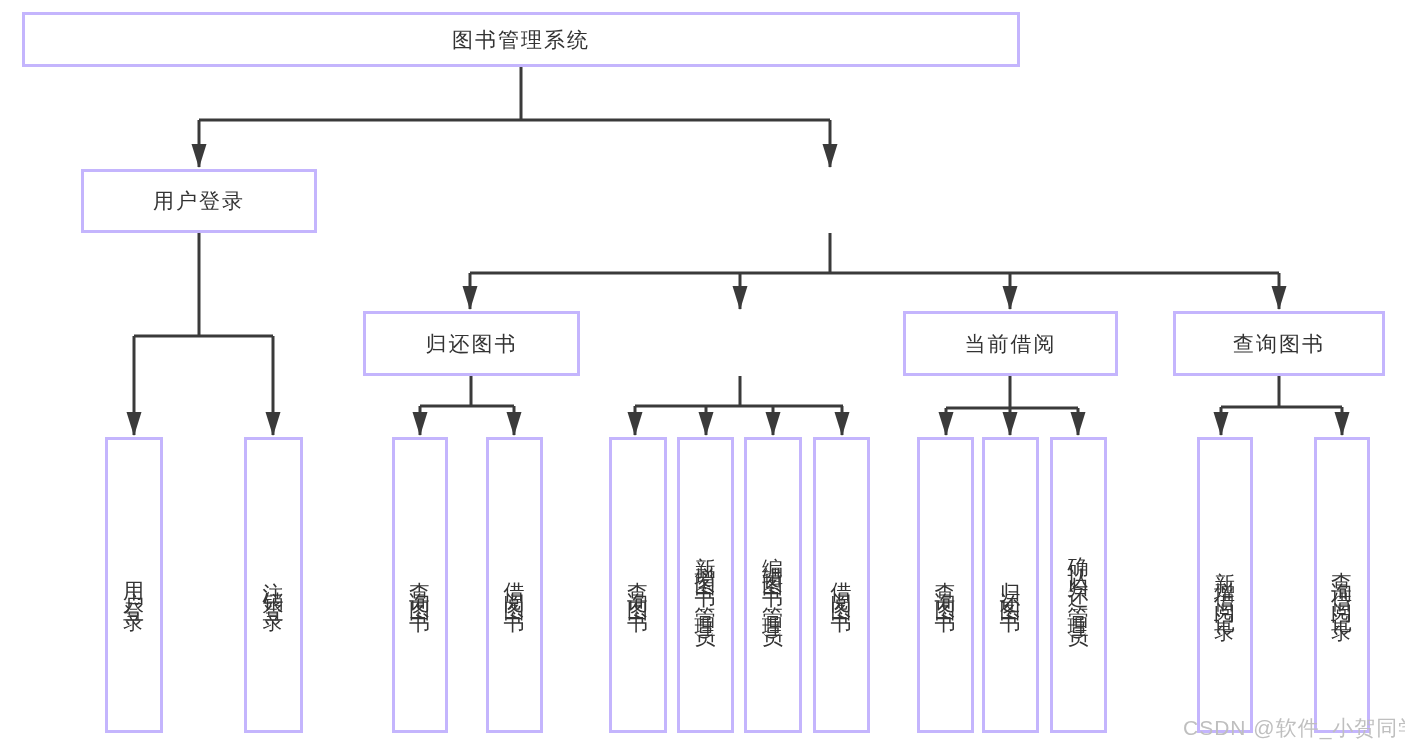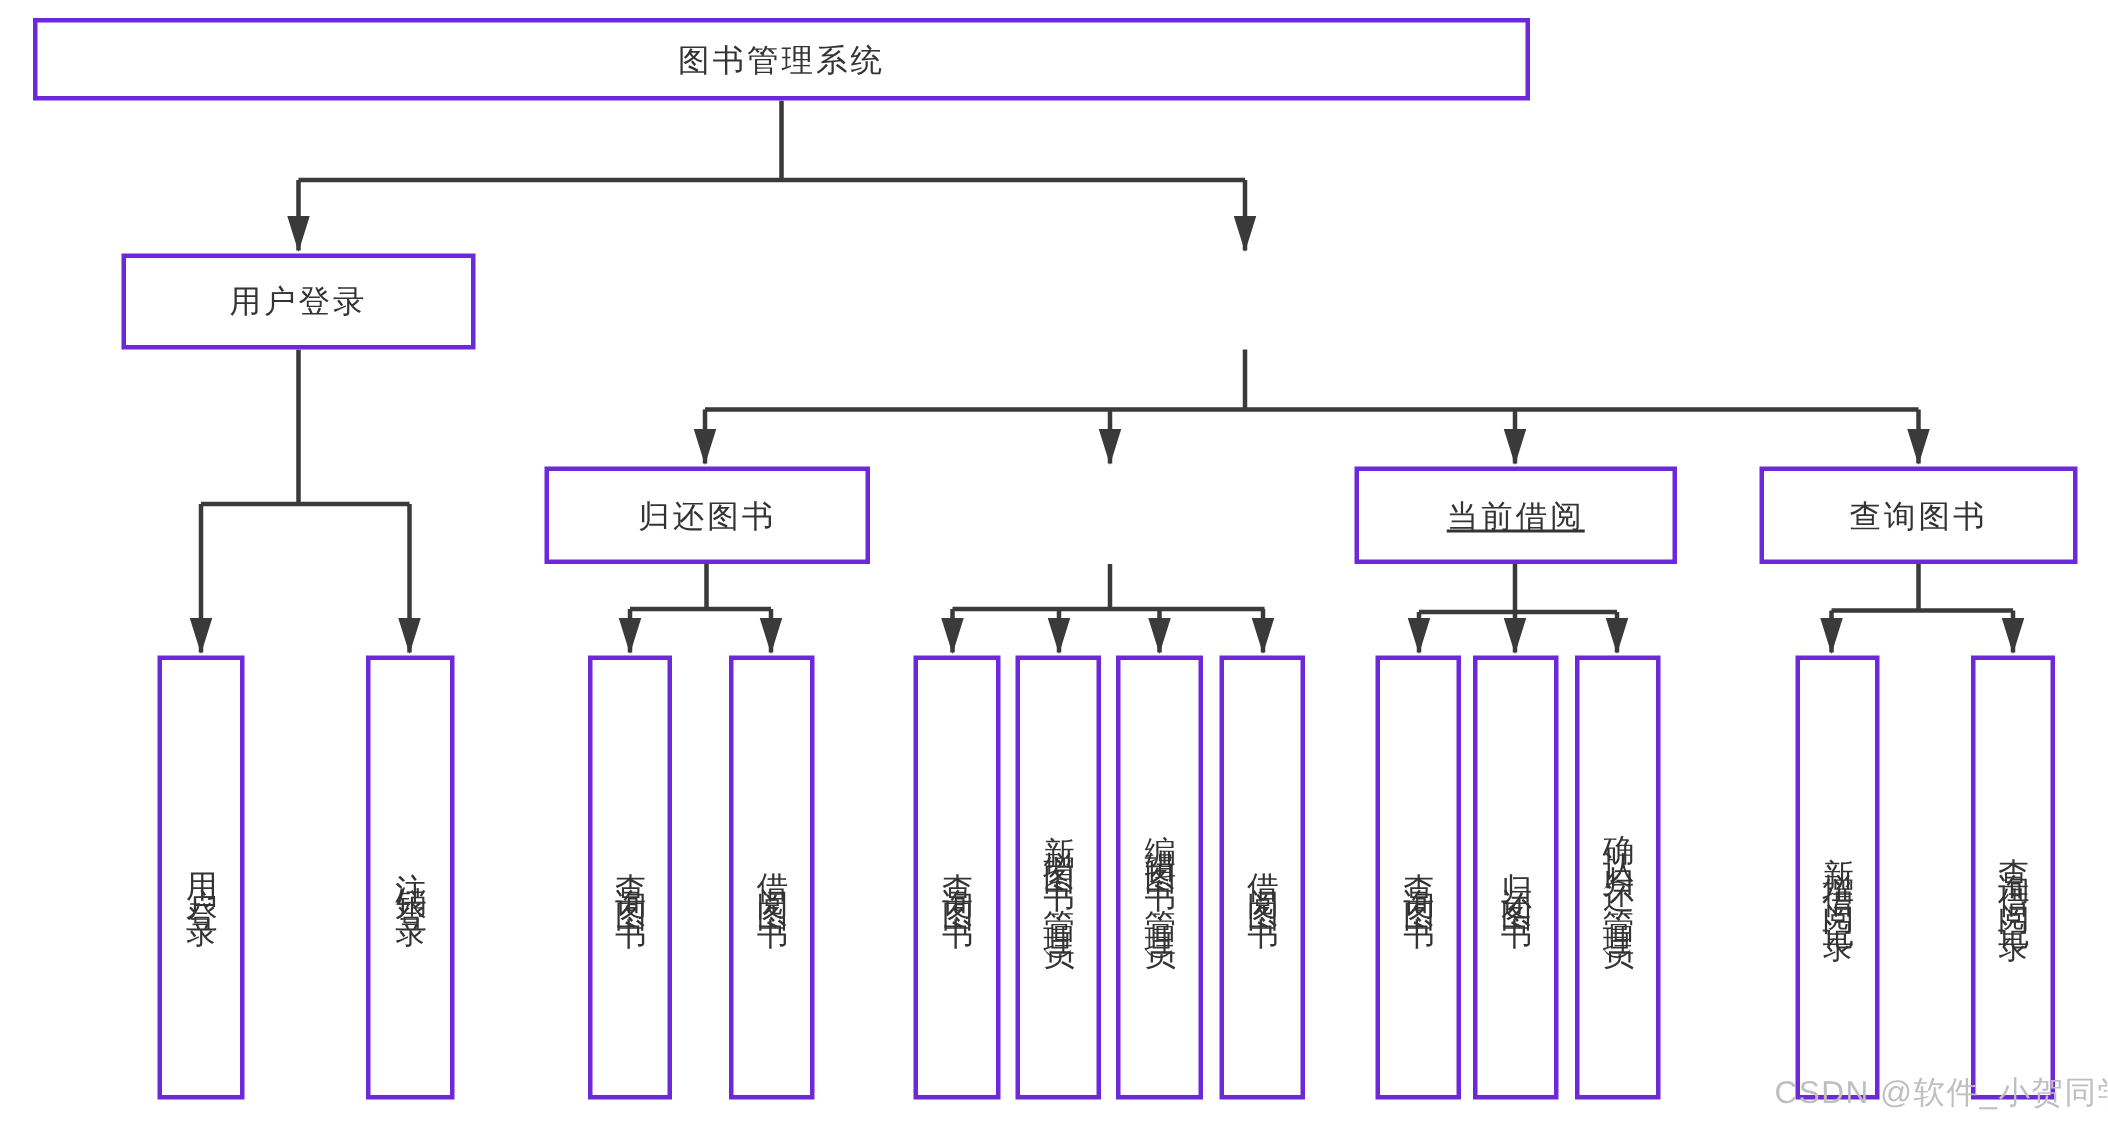--- a/index.html
+++ b/index.html
@@ -10,21 +10,21 @@
     font-family:"Liberation Sans", sans-serif;
     overflow:hidden;
   }
   .wires {
     position:absolute; left:0; top:0; width:1405px; height:747px;
     pointer-events:none;
   }
   .node {
     position:absolute;
     box-sizing:border-box;
-    border:3px solid #6d28d9;
+    border:3px solid #c4b5fd;
     background:#ffffff;
     display:flex; align-items:center; justify-content:center;
     color:#333333;
   }
   .node .label {
     font-size:21px;
     color:#333333;
     white-space:nowrap;
     letter-spacing:2px;
   }
@@ -91,21 +91,21 @@
     <span class="label">图书管理系统</span>
   </div>
 
   <div class="node" style="left:81px; top:169px; width:236px; height:64px;">
     <span class="label">用户登录</span>
   </div>
 
   <div class="node" style="left:363px; top:311px; width:217px; height:65px;">
     <span class="label">归还图书</span>
   </div>
-  <div class="node" style="left:903px; top:311px; width:215px; height:65px;text-decoration:underline;">
+  <div class="node" style="left:903px; top:311px; width:215px; height:65px;">
     <span class="label">当前借阅</span>
   </div>
   <div class="node" style="left:1173px; top:311px; width:212px; height:65px;">
     <span class="label">查询图书</span>
   </div>
 
   <div class="node vert" style="left:105px; top:437px; width:58px; height:296px;">
     <span class="label">用户登录</span>
   </div>
   <div class="node vert" style="left:244px; top:437px; width:59px; height:296px;">

